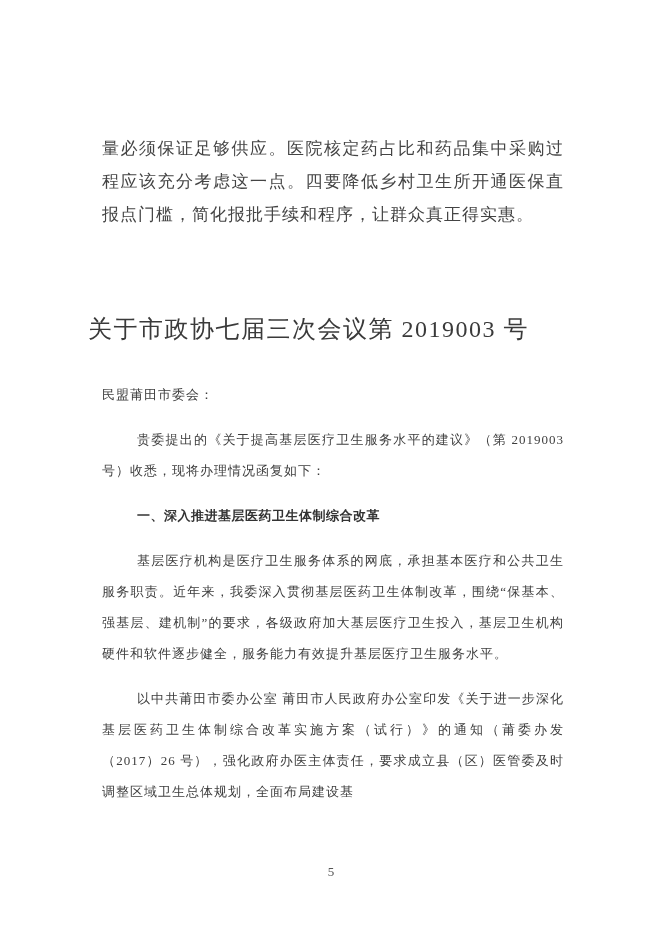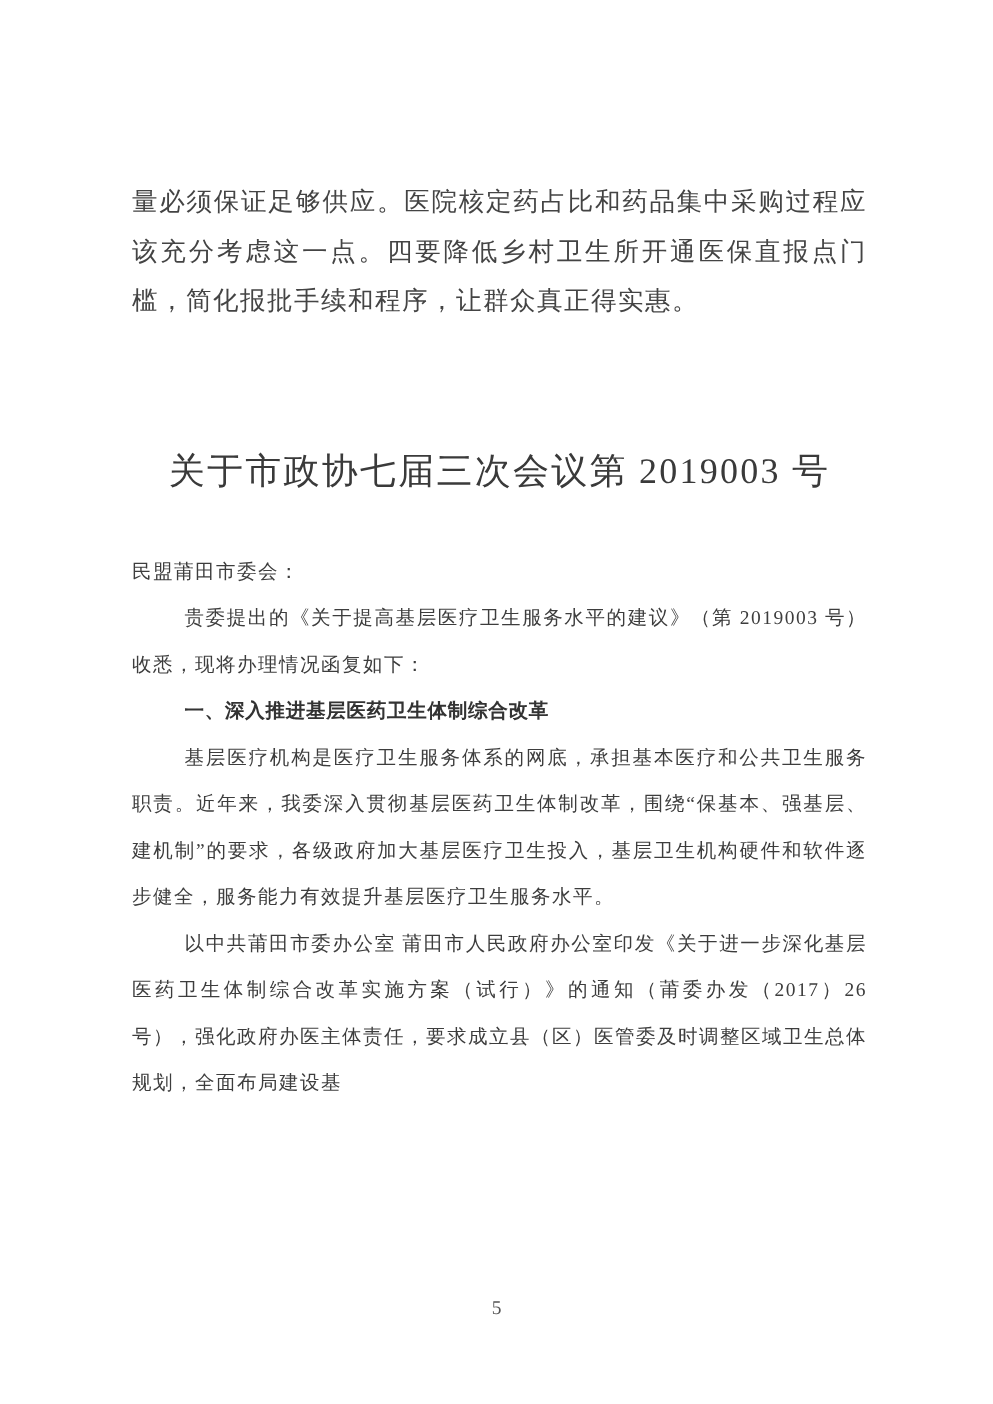--- a/index.html
+++ b/index.html
@@ -13,37 +13,36 @@
     height: 936px;
     margin: 0 auto;
     background: #ffffff;
     overflow: hidden;
     box-sizing: border-box;
     padding: 118px 84px 0 88px;
     font-family: "Liberation Serif", "DejaVu Serif", serif;
     color: #3d3d3d;
   }
   .para {
-    margin: 0;
+    margin: 14px;
     text-align: justify;
     text-justify: inter-character;
     text-align-last: left;
   }
   .continuation {
     font-size: 17px;
     line-height: 33px;
     letter-spacing: 1px;
     color: #444444;
   }
   .doc-title {
     margin: 80px 0 0 0;
     font-size: 24px;
     line-height: 36px;
     font-weight: normal;
-    text-align: center;
     letter-spacing: 1.5px;
     color: #3a3a3a;
   }
   .doc-title .title-line {
     display: block;
   }
   .body-block {
     margin-top: 32px;
     font-size: 13px;
     line-height: 31px;

